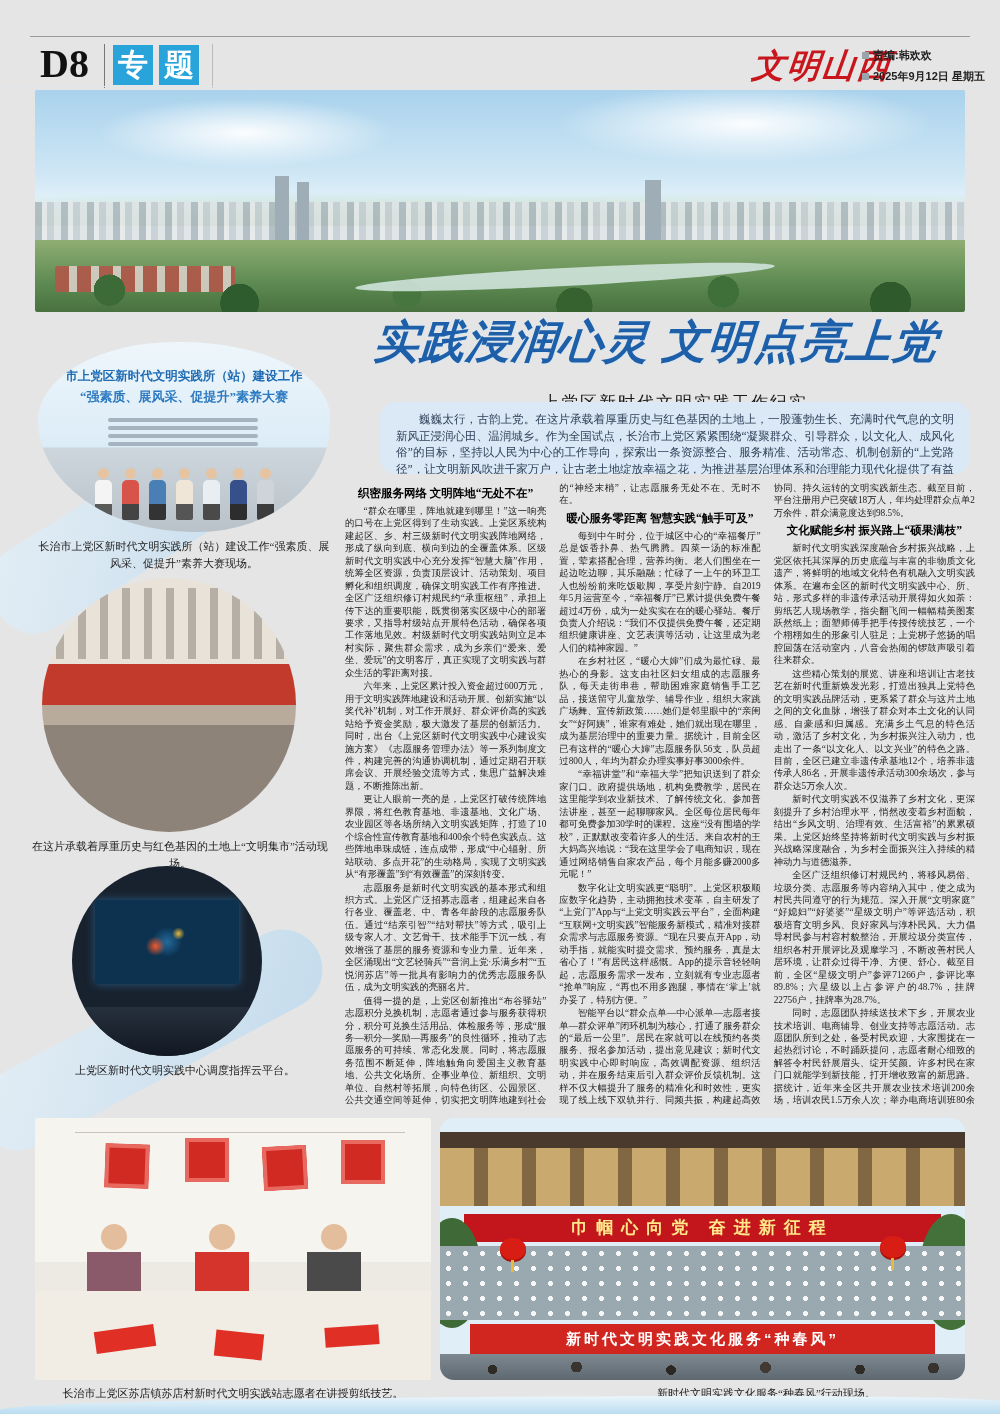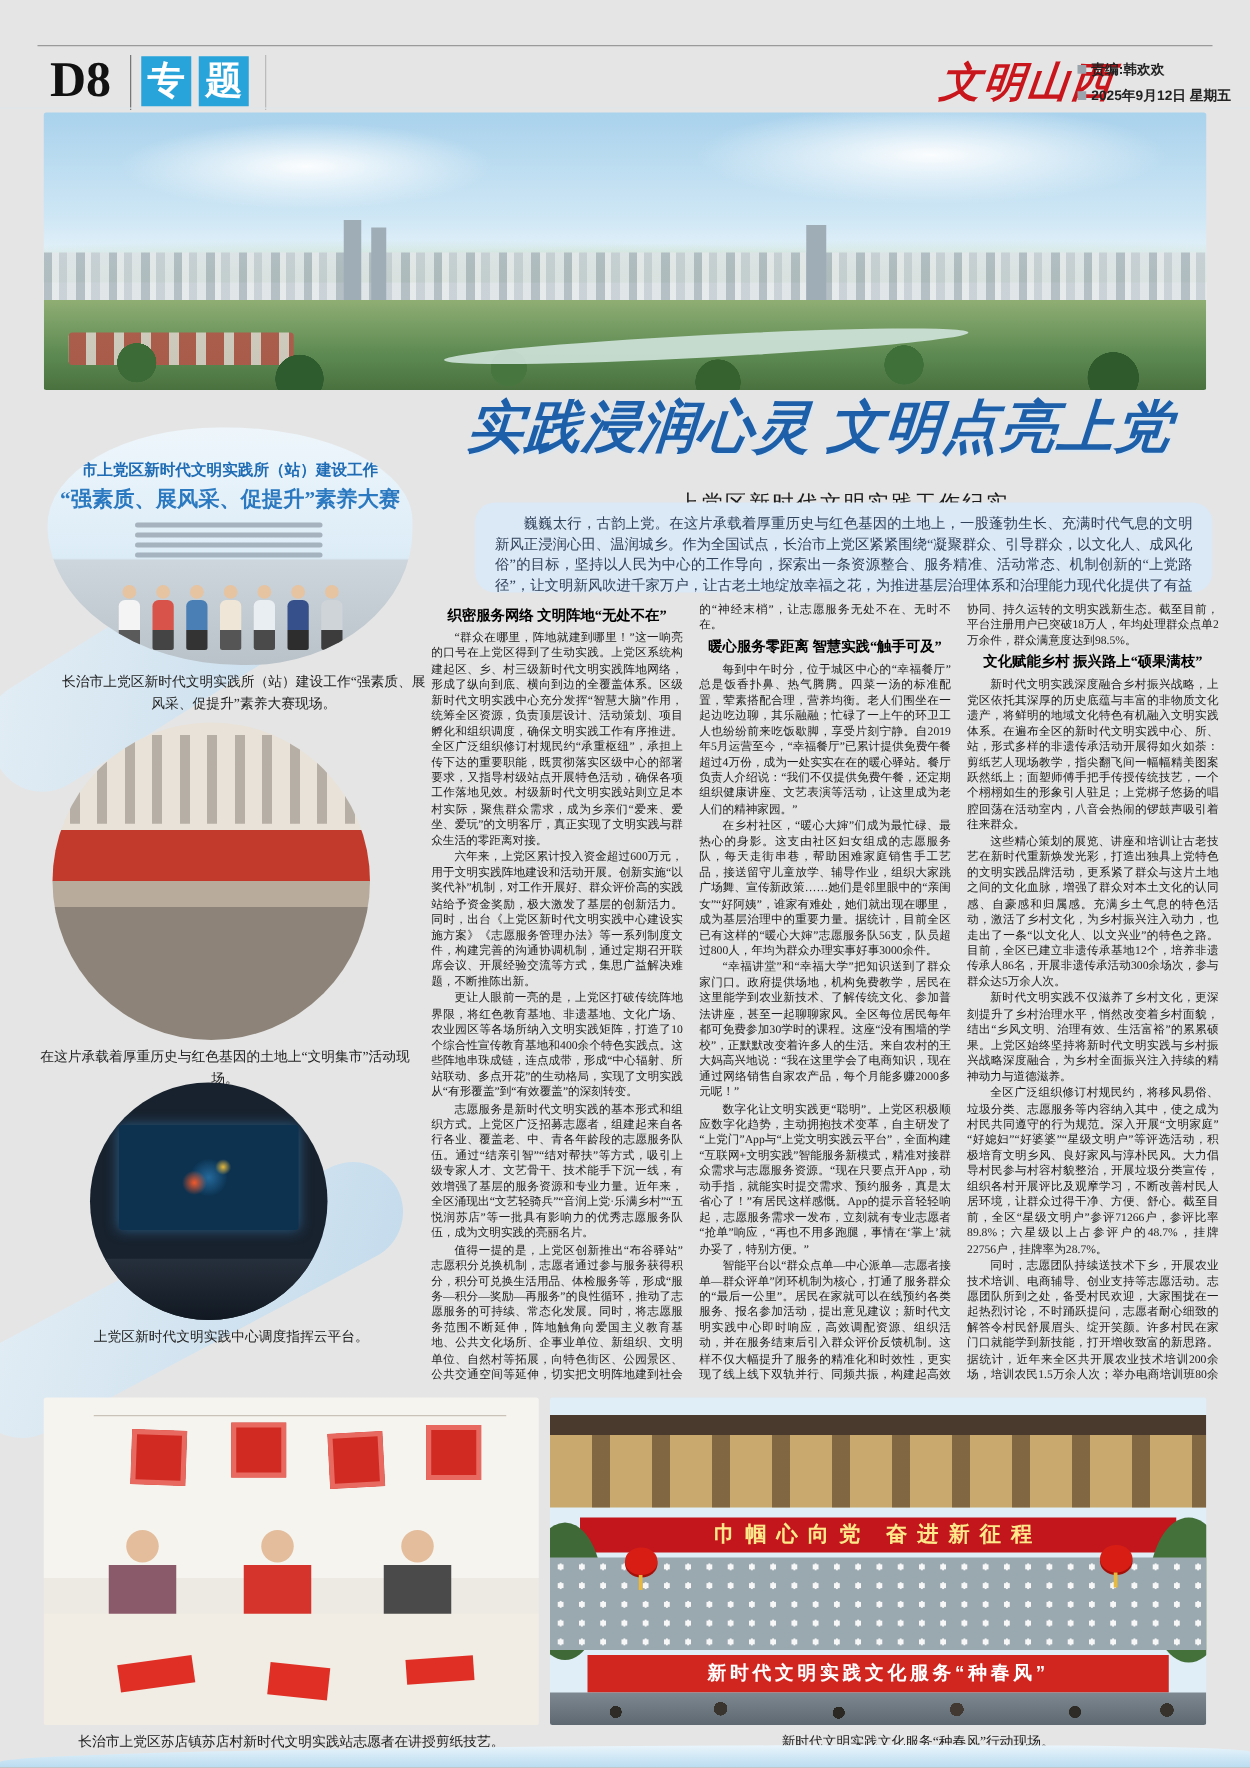--- a/index.html
+++ b/index.html
@@ -58,33 +58,33 @@
            padding:9px 16px; font-size:11.5px; line-height:1.45; color:#30415a; text-align:justify; text-indent:2em; overflow:hidden; }
 
   
   .ribbon { position:absolute; background:linear-gradient(135deg,#e3f0f9,#bcd9ee); border-radius:40px; opacity:.8; }
   .rb1 { left:-30px; top:470px; width:360px; height:90px; transform:rotate(-32deg); }
   .rb2 { left:-40px; top:1000px; width:380px; height:80px; transform:rotate(-28deg); }
   .lphoto1 { position:absolute; left:38px; top:342px; width:292px; height:190px; overflow:hidden;
              border-radius:48% 52% 46% 54% / 42% 40% 58% 60%;
              background:linear-gradient(#eef6fb 0%, #dcecf7 55%, #cdd6dc 56%, #b9c2c9 100%); }
   .lp1-line1 { position:absolute; left:0; top:26px; width:100%; text-align:center; font-size:12.5px; font-weight:bold; color:#1f6cb5; }
-  .lp1-line2 { position:absolute; left:0; top:46px; width:100%; text-align:center; font-size:17px; font-weight:bold; color:#2b79c0; }
+  .lp1-line2 { position:absolute; left:0; top:46px; width:100%; text-align:center; font-size:13px; font-weight:bold; color:#2b79c0; }
   .lp1-orgs { position:absolute; left:70px; top:76px; width:150px; }
   .lp1-orgs div { height:4px; background:#8d9aa6; margin-bottom:4px; border-radius:2px; opacity:.7; }
   .lp1-people { position:absolute; left:0; bottom:12px; width:100%; display:flex; justify-content:center; gap:10px; }
   .person { width:17px; height:52px; border-radius:8px 8px 2px 2px; }
   .person::before { content:""; display:block; width:11px; height:11px; margin:0 auto 1px; border-radius:50%; background:#e6c3a1; }
   .p1 .tor{background:linear-gradient(#f4f4f4 0 60%,#5a5a5a 60%);} .p2 .tor{background:linear-gradient(#d8534a 0 60%,#444 60%);}
   .p3 .tor{background:linear-gradient(#4a7fb5 0 60%,#333 60%);} .p4 .tor{background:linear-gradient(#f0e6d8 0 60%,#555 60%);}
   .p5 .tor{background:linear-gradient(#e9eef2 0 60%,#4a4a4a 60%);} .p6 .tor{background:linear-gradient(#35508a 0 60%,#2d2d2d 60%);}
   .p7 .tor{background:linear-gradient(#cfd4d8 0 60%,#3c3c3c 60%);}
   .tor { width:17px; height:40px; border-radius:5px 5px 2px 2px; }
   .lcap { position:absolute; font-size:11px; color:#222; line-height:1.5; text-align:center; }
-  .lcap1 { left:38px; top:538px; width:292px;margin-left:11px; }
+  .lcap1 { left:38px; top:538px; width:292px; }
   .lphoto2 { position:absolute; left:42px; top:578px; width:254px; height:254px; border-radius:50%; overflow:hidden;
              background:linear-gradient(#e8e2d8 0 34%, #c23a2b 34% 50%, #b9ab9c 50% 58%, #8d8378 58% 100%); }
   .lp2-windows { position:absolute; left:0; top:4%; width:100%; height:28%;
                  background:repeating-linear-gradient(90deg, transparent 0 14px, rgba(90,80,70,.35) 14px 22px); }
   .lp2-crowd { position:absolute; left:0; top:55%; width:100%; height:45%;
                background:radial-gradient(circle 9px at 18% 30%, #3a3racell, transparent 10px),
                           radial-gradient(circle 9px at 20% 32%, #3a352f 60%, transparent 61%),
                           radial-gradient(circle 10px at 42% 44%, #56423a 60%, transparent 61%),
                           radial-gradient(circle 9px at 64% 30%, #403a33 60%, transparent 61%),
                           radial-gradient(circle 11px at 82% 48%, #4c443c 60%, transparent 61%),
@@ -113,21 +113,21 @@
   .a1{left:70px; top:26px; transform:rotate(2deg);} .a2{left:150px; top:20px;} .a3{left:228px; top:28px; transform:rotate(-3deg);} .a4{left:306px; top:22px;}
   .string { position:absolute; left:40px; top:14px; width:330px; height:1px; background:#c9c2b8; }
   .bpl-table { position:absolute; left:0; bottom:0; width:100%; height:34%; background:#f1ede4; }
   .paper { position:absolute; background:#e03026; }
   .pp1{left:60px; bottom:30px; width:60px; height:22px; transform:rotate(-8deg);} .pp2{left:180px; bottom:22px; width:48px; height:26px; transform:rotate(6deg);} .pp3{left:290px; bottom:34px; width:54px; height:20px; transform:rotate(-4deg);}
   .sitter { position:absolute; bottom:70px; width:54px; height:86px; border-radius:24px 24px 6px 6px; }
   .sitter::before { content:""; display:block; width:26px; height:26px; margin:0 auto 2px; border-radius:50%; background:#e3bd9c; }
   .s1 { left:52px; background:linear-gradient(transparent 0 28px, #8a5a6b 28px); }
   .s2 { left:160px; background:linear-gradient(transparent 0 28px, #d4342c 28px); }
   .s3 { left:272px; background:linear-gradient(transparent 0 28px, #4a4a4a 28px); }
-  .bphoto-r { position:absolute; left:440px; top:1118px; width:525px; height:262px; overflow:hidden; border-radius:2px; background:#dfeef7; }
+  .bphoto-r { position:absolute; left:440px; top:1118px; width:525px; height:262px; overflow:hidden; border-radius:14px; background:#dfeef7; }
   .bpr-roof { position:absolute; left:0; top:14px; width:100%; height:16px; background:#4a3a2e; }
   .bpr-facade { position:absolute; left:0; top:30px; width:100%; height:58px; background:#c9a96e;
                 background-image:repeating-linear-gradient(90deg, transparent 0 34px, rgba(70,50,30,.55) 34px 48px); }
   .bpr-banner { position:absolute; left:24px; top:96px; width:477px; height:28px; background:#c3161c; color:#ffe98a;
                 font-size:17px; font-weight:bold; text-align:center; line-height:28px; letter-spacing:8px; font-family:"Liberation Sans",sans-serif; }
   .bpr-crowd { position:absolute; left:0; top:128px; width:100%; height:74px; background:#9aa8b0;
                background-image:radial-gradient(circle 3px, #f7f7f7 85%, transparent 86%); background-size:17px 15px; }
   .lantern { position:absolute; width:26px; height:22px; border-radius:50%; background:#d81e14; box-shadow:0 2px 0 #a50f08; }
   .lantern::after { content:""; position:absolute; left:11px; top:22px; width:3px; height:12px; background:#e8b93c; }
   .ln1{left:60px; top:120px;} .ln2{left:440px; top:118px;}
@@ -138,21 +138,21 @@
   .bpr-front { position:absolute; left:0; bottom:0; width:100%; height:26px;
                background:radial-gradient(circle 8px at 10% 60%, #2e2a26 60%, transparent 61%),
                           radial-gradient(circle 9px at 26% 50%, #3a342e 60%, transparent 61%),
                           radial-gradient(circle 8px at 44% 62%, #2b2722 60%, transparent 61%),
                           radial-gradient(circle 9px at 62% 52%, #423a32 60%, transparent 61%),
                           radial-gradient(circle 8px at 80% 60%, #2e2a26 60%, transparent 61%),
                           radial-gradient(circle 9px at 94% 54%, #38322c 60%, transparent 61%),
                           linear-gradient(#7d8890,#5d6870); }
   .bcap { position:absolute; top:1386px; font-size:11px; color:#222; text-align:center; }
   .bcap-l { left:35px; width:396px; }
-  .bcap-r { left:532px; width:405px; }
+  .bcap-r { left:564px; width:405px; }
 
   .bottom-wave { position:absolute; left:0; bottom:0; width:1000px; height:18px;
                  background:linear-gradient(#eaf5fb, #badcf0); border-radius:100% 30% 0 0 / 100% 40% 0 0; }
 </style>
 </head>
 <body>
 
 <div class="page">
 
   <div class="hdr-rule-top"></div>

